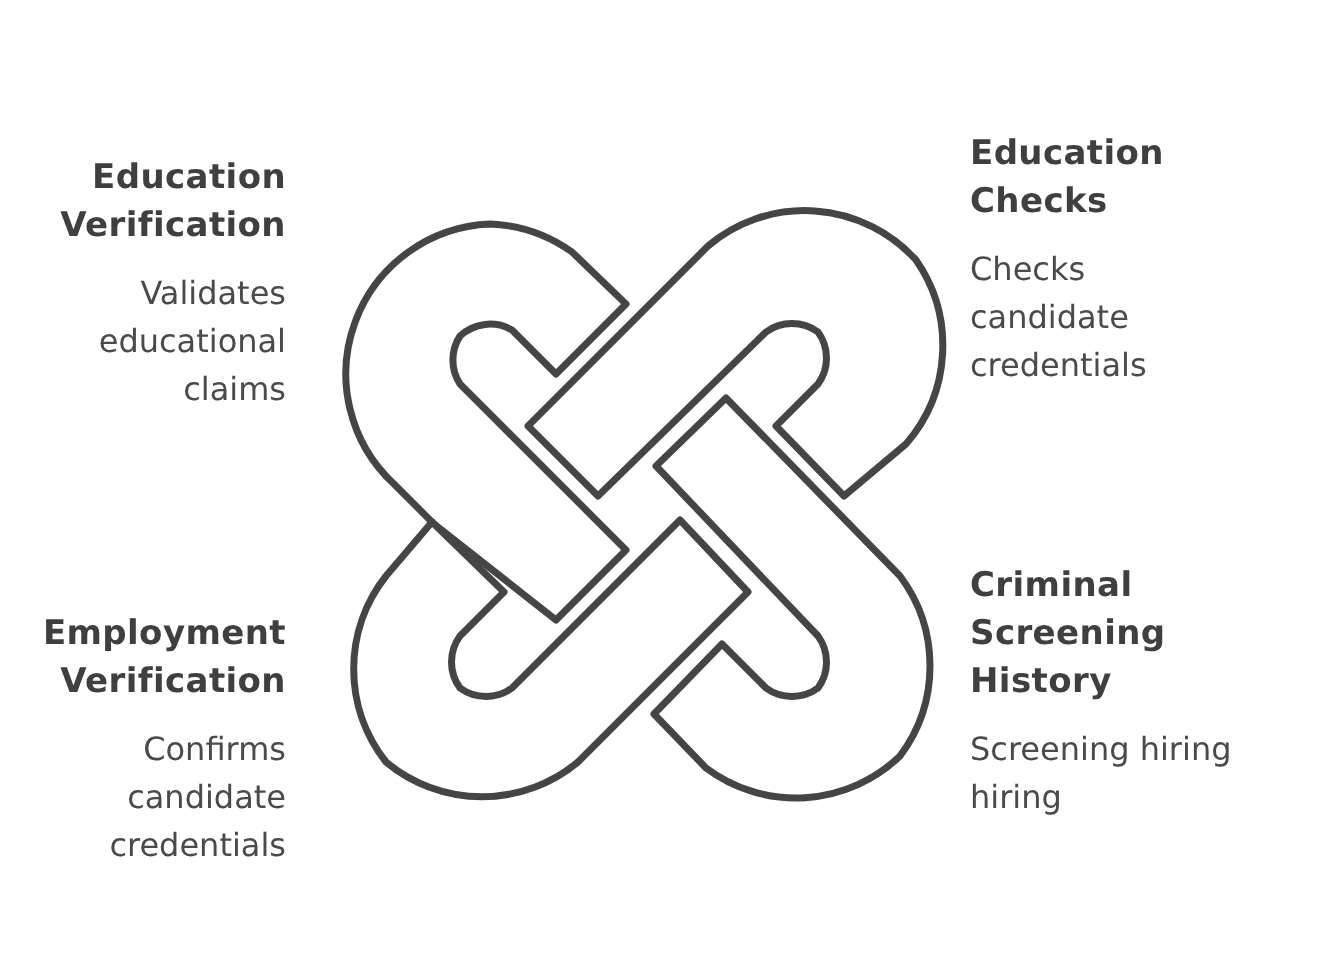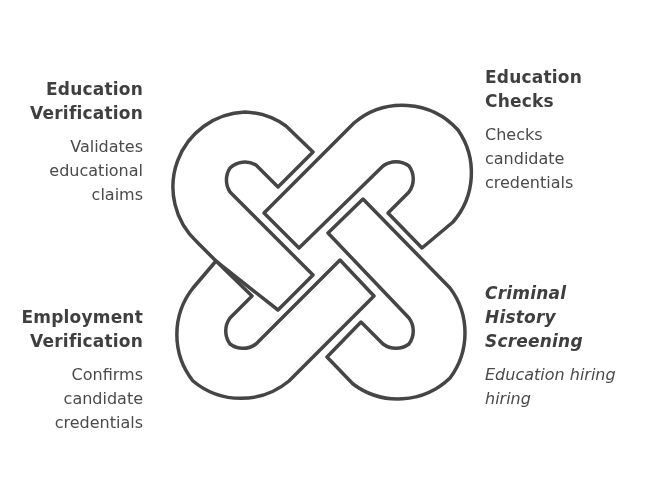--- a/index.html
+++ b/index.html
@@ -99,23 +99,23 @@
     <span class="line">Employment</span>
     <span class="line">Verification</span>
   </div>
   <div class="desc">
     <span class="line">Confirms</span>
     <span class="line">candidate</span>
     <span class="line">credentials</span>
   </div>
 </div>
 
-<div class="block left" style="left: 485px; top: 281px; width: 175px; font-style: italic;">
+<div class="block left" style="left: 485px; top: 281px; width: 175px;">
   <div class="title">
     <span class="line">Criminal</span>
+    <span class="line">Screening</span>
     <span class="line">History</span>
-    <span class="line">Screening</span>
   </div>
   <div class="desc">
-    <span class="line">Education hiring</span>
+    <span class="line">Screening hiring</span>
     <span class="line">hiring</span>
   </div>
 </div>
 
 </body></html>

